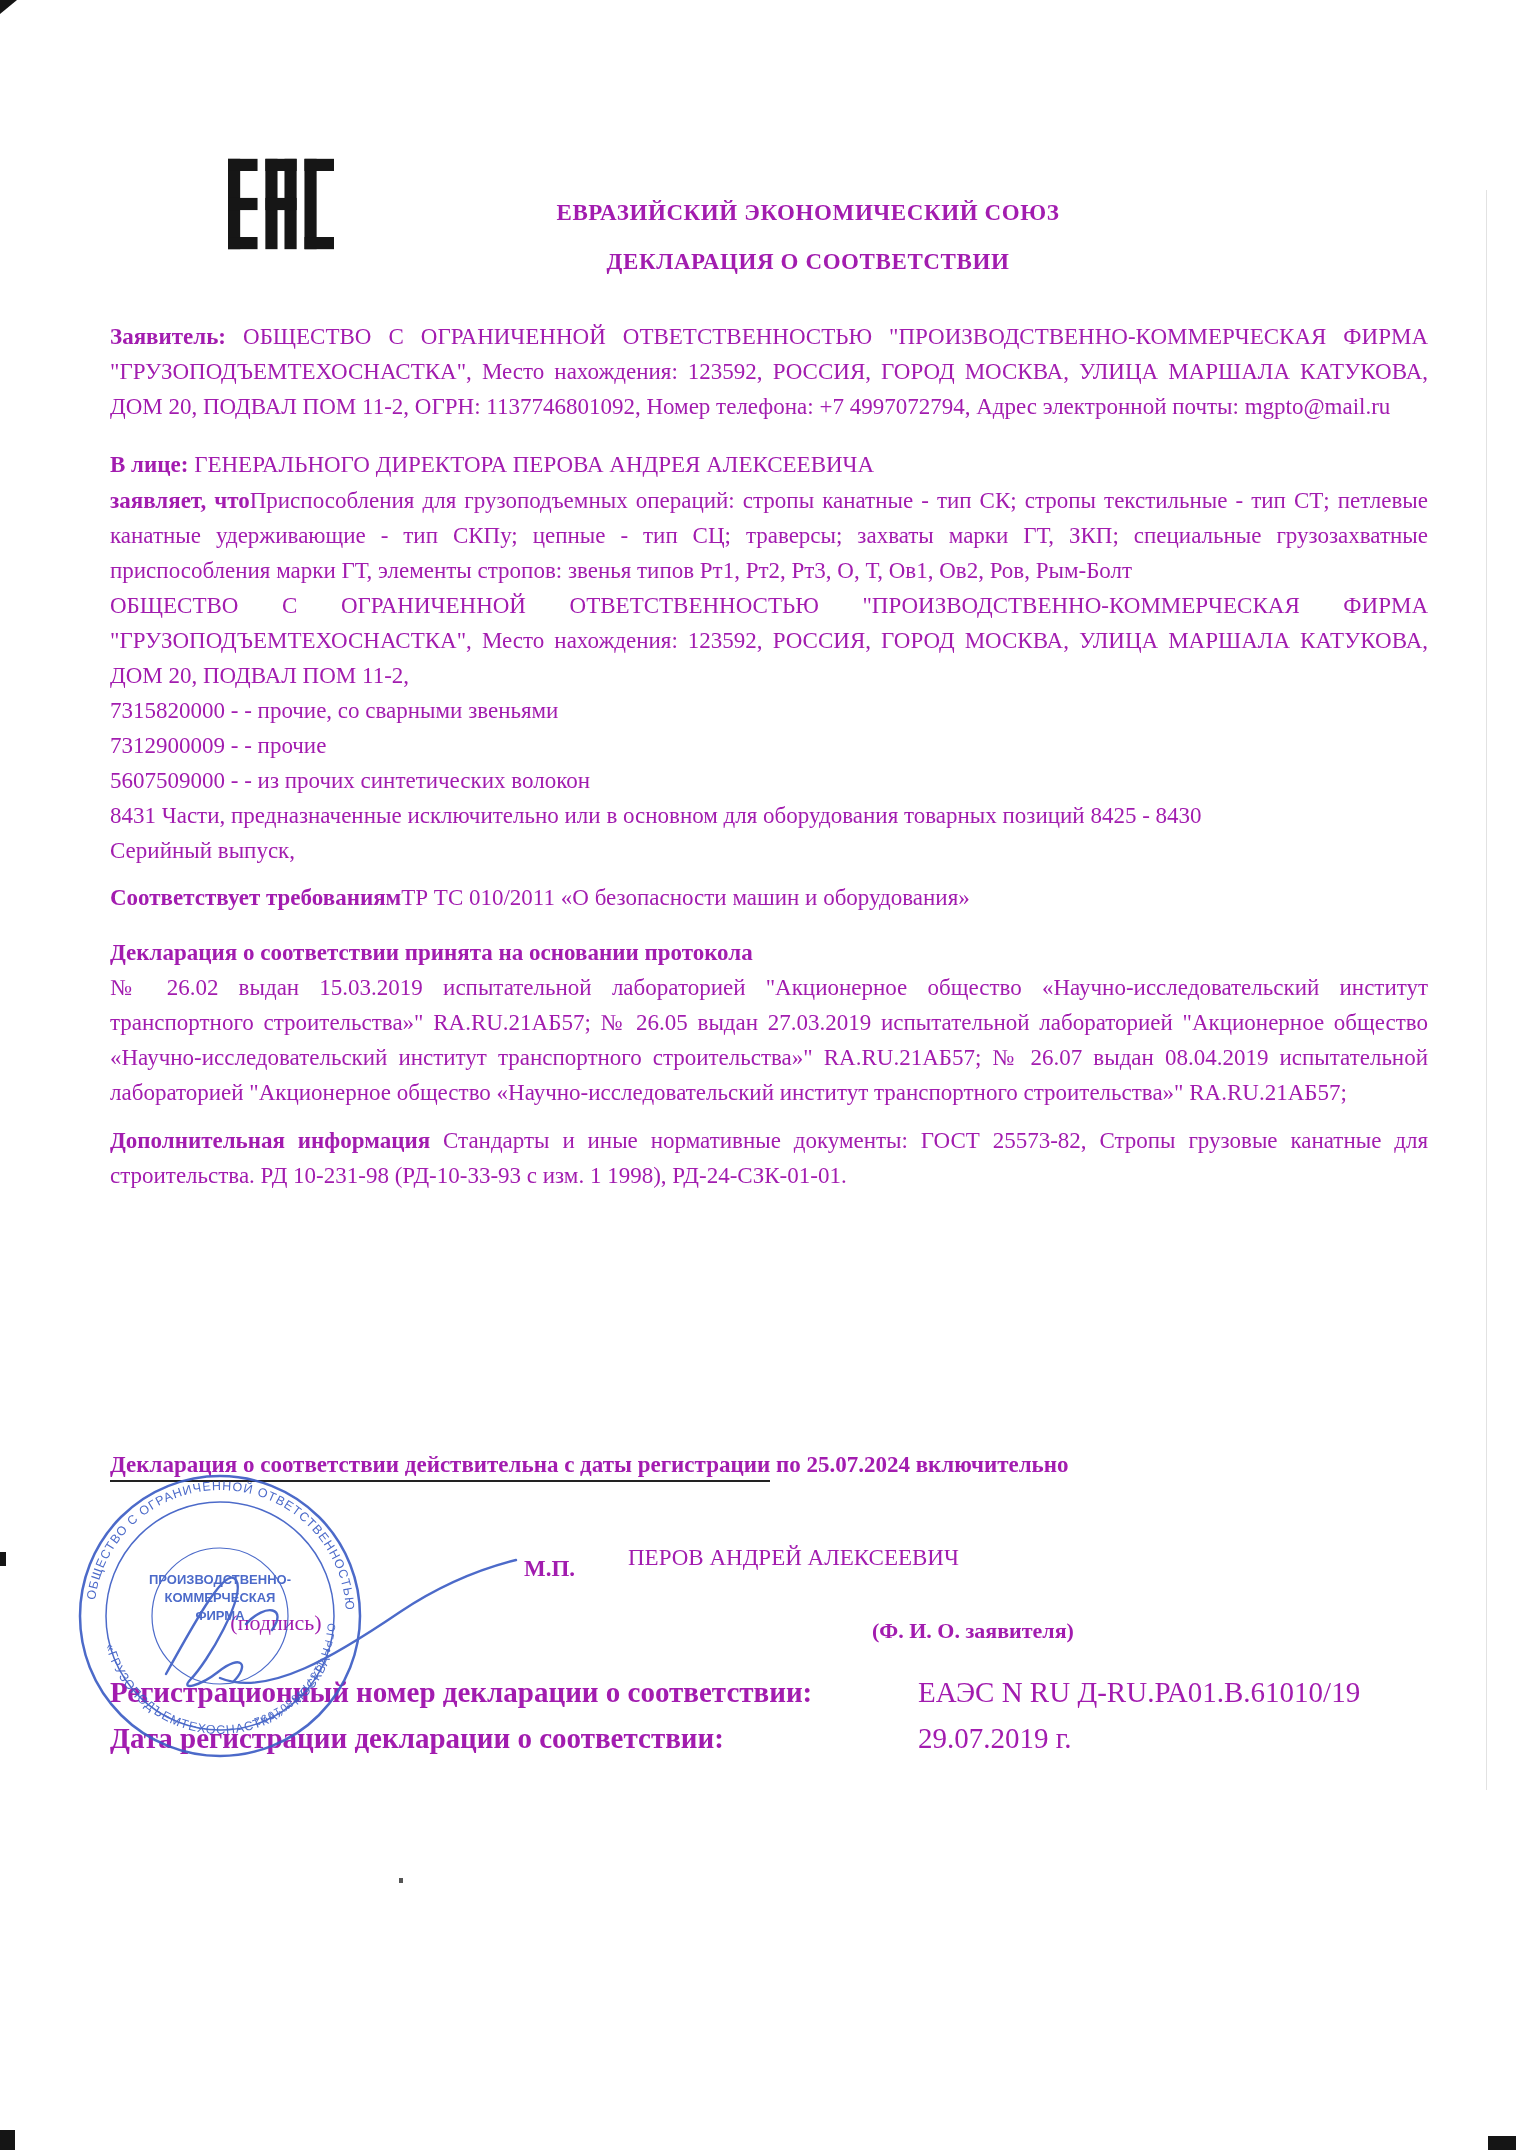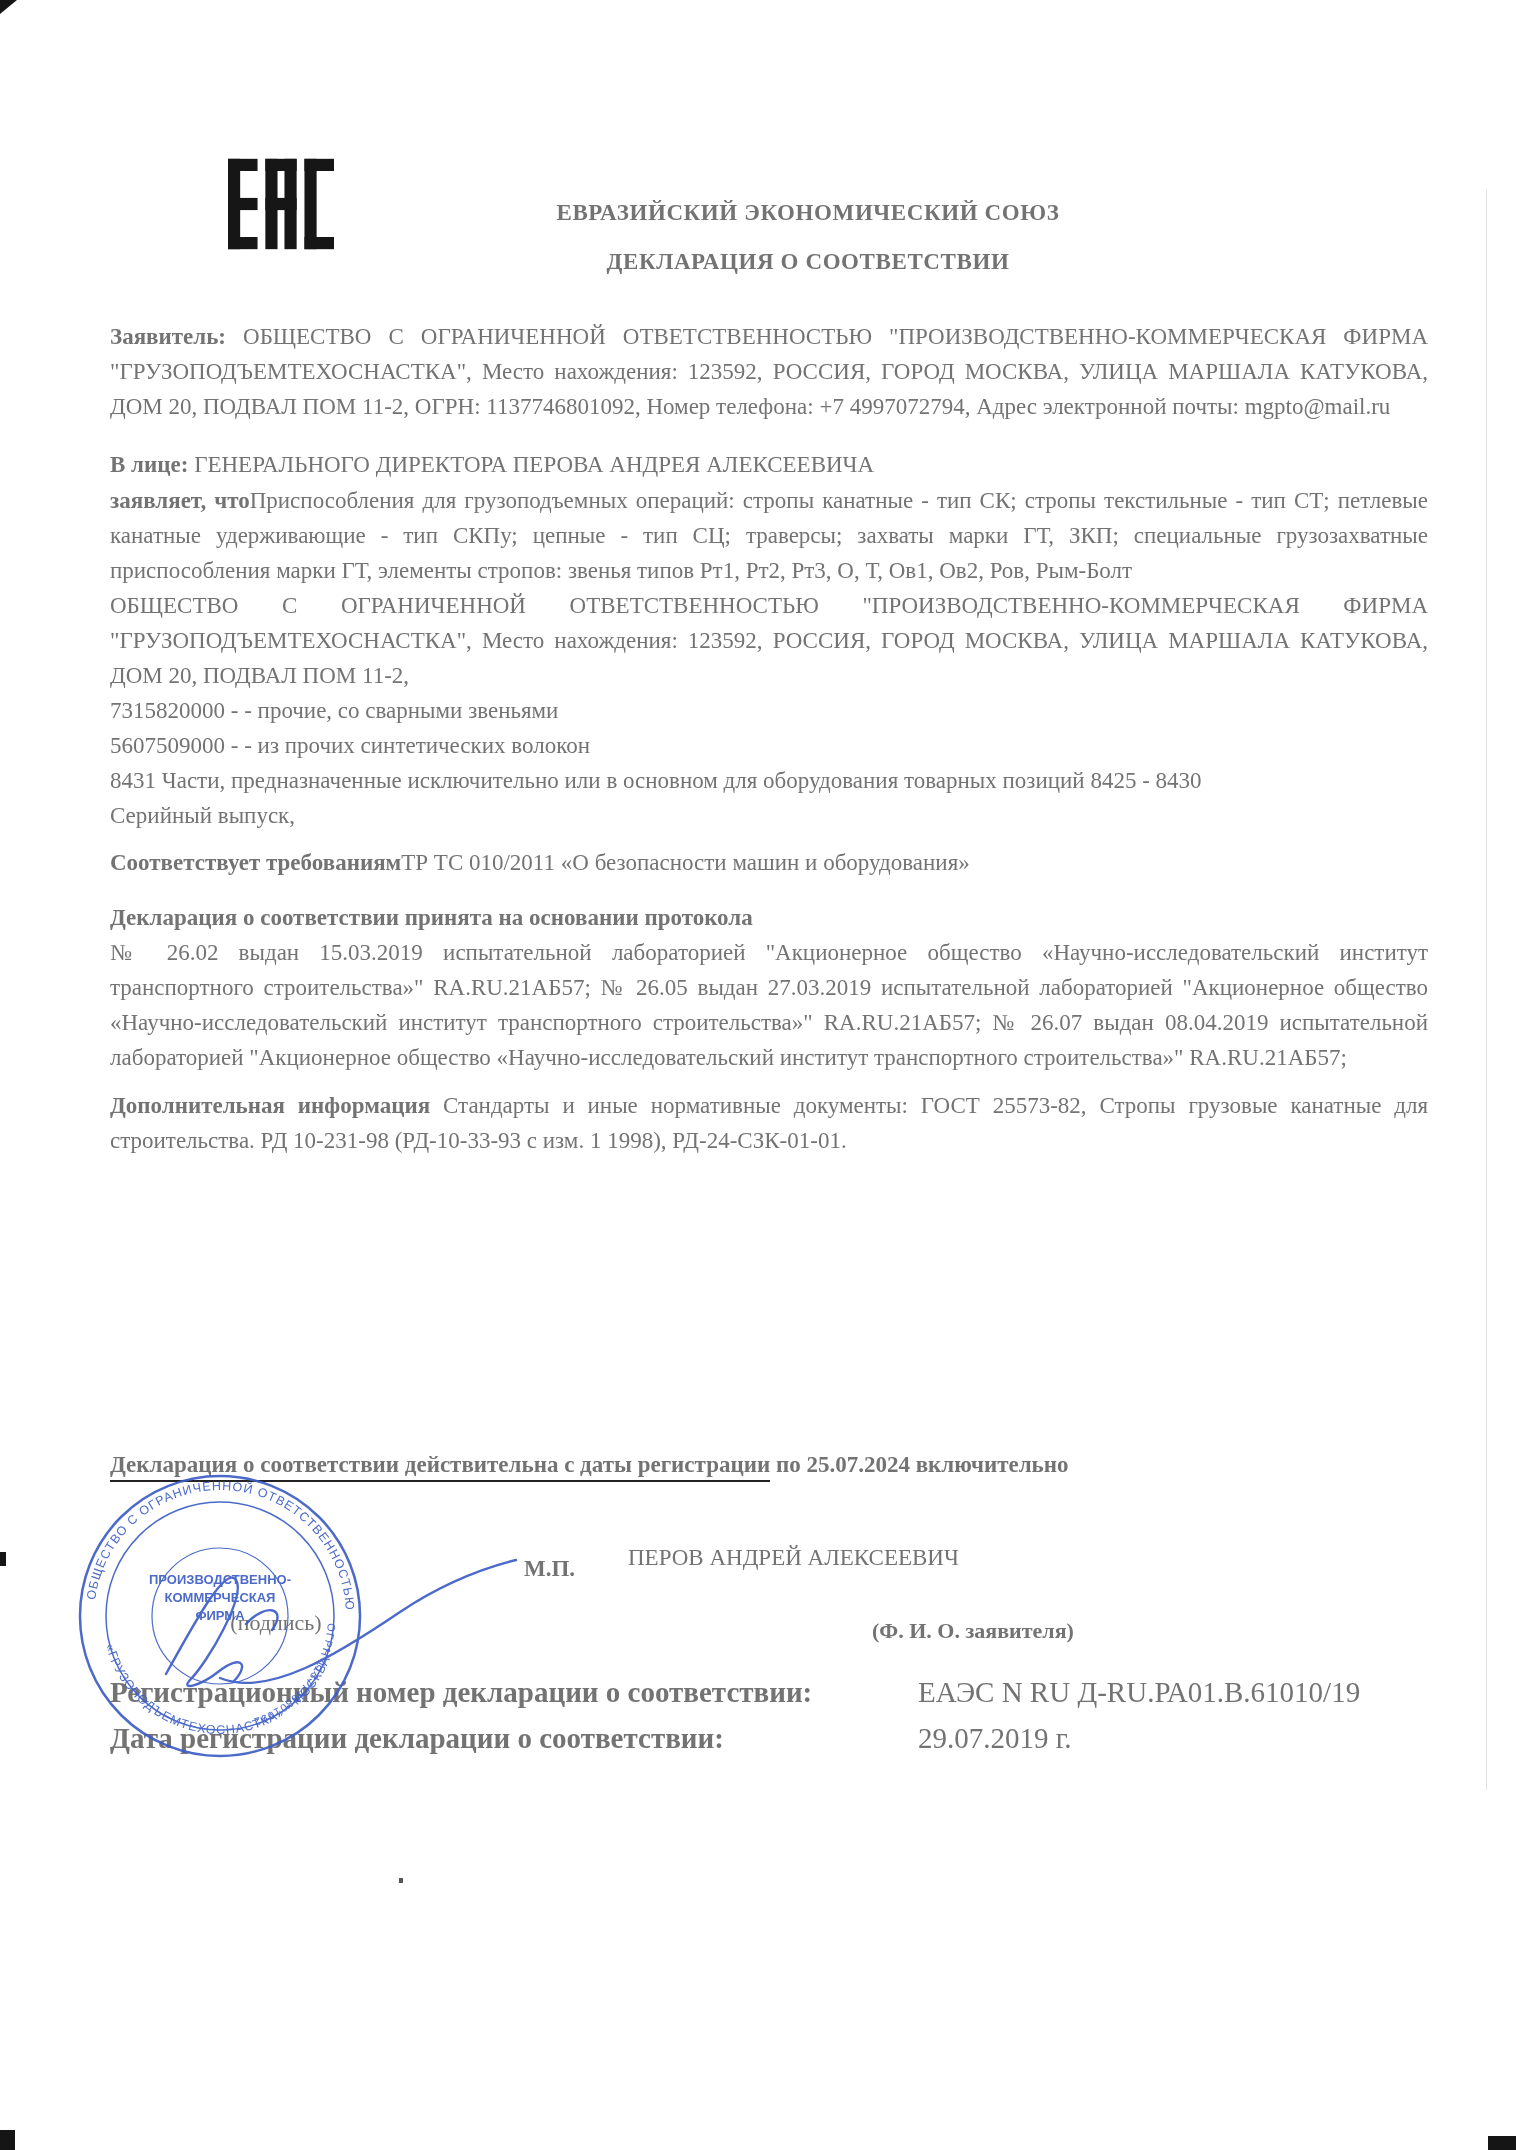--- a/index.html
+++ b/index.html
@@ -2,21 +2,21 @@
 <html><head>
 <meta charset="utf-8">
 <style>
   html,body{margin:0;padding:0;background:#ffffff;}
   .page{
     position:relative;
     width:1516px;height:2150px;
     background:#ffffff;
     overflow:hidden;
     font-family:"Liberation Serif","DejaVu Serif",serif;
-    color:#737373;
+    color:#a21caf;
   }
   
   .eac-logo{position:absolute;left:228px;top:152px;width:106px;height:104px;}
   .titles{position:absolute;left:150px;top:200px;width:1316px;text-align:center;}
   .titles .t1,.titles .t2{font-weight:bold;font-size:23px;letter-spacing:.6px;}
   .titles .t1{margin-bottom:23px;}
   
   .content{position:absolute;left:110px;top:319px;width:1318px;font-size:23px;line-height:35px;}
   .content p{margin:0 0 12px 0;}
   .content p.tight{margin-bottom:0;}
@@ -87,20 +87,21 @@
     <p style="margin-bottom:1px;"><b>В лице:</b> <span>ГЕНЕРАЛЬНОГО ДИРЕКТОРА ПЕРОВА АНДРЕЯ АЛЕКСЕЕВИЧА</span></p>
 
     <p class="just tight"><b>заявляет, что</b><span>Приспособления для грузоподъемных операций: стропы канатные - тип СК; стропы текстильные - тип СТ; петлевые канатные удерживающие - тип СКПу; цепные - тип СЦ; траверсы; захваты марки ГТ, ЗКП; специальные грузозахватные приспособления марки ГТ, элементы стропов: звенья типов Рт1, Рт2, Рт3, О, Т, Ов1, Ов2, Ров, Рым-Болт</span></p>
 
 
     <p class="just tight"><span>ОБЩЕСТВО С ОГРАНИЧЕННОЙ ОТВЕТСТВЕННОСТЬЮ "ПРОИЗВОДСТВЕННО-КОММЕРЧЕСКАЯ ФИРМА "ГРУЗОПОДЪЕМТЕХОСНАСТКА", Место нахождения: 123592, РОССИЯ, ГОРОД МОСКВА, УЛИЦА МАРШАЛА КАТУКОВА, ДОМ 20, ПОДВАЛ ПОМ 11-2,</span></p>
 
 
     <div class="codes-block">
       <div class="code-line">7315820000 - - прочие, со сварными звеньями</div>
+      <div class="code-line">7312900009 - - прочие</div>
       <div class="code-line">5607509000 - - из прочих синтетических волокон</div>
       <div class="code-line just">8431 Части, предназначенные исключительно или в основном для оборудования товарных позиций 8425 - 8430</div>
       <div class="code-line">Серийный выпуск,</div>
     </div>
 
     <p style="margin-bottom:20px;"><b>Соответствует требованиям</b><span>ТР ТС 010/2011 «О безопасности машин и оборудования»</span></p>
 
     <p class="tight"><b>Декларация о соответствии принята на основании протокола</b></p>
 
     <p class="just" style="margin-bottom:13px;">№ 26.02 выдан 15.03.2019 испытательной лабораторией "Акционерное общество «Научно-исследовательский институт транспортного строительства»" RA.RU.21АБ57; № 26.05 выдан 27.03.2019 испытательной лабораторией "Акционерное общество «Научно-исследовательский институт транспортного строительства»" RA.RU.21АБ57; № 26.07 выдан 08.04.2019 испытательной лабораторией "Акционерное общество «Научно-исследовательский институт транспортного строительства»" RA.RU.21АБ57;</p>

